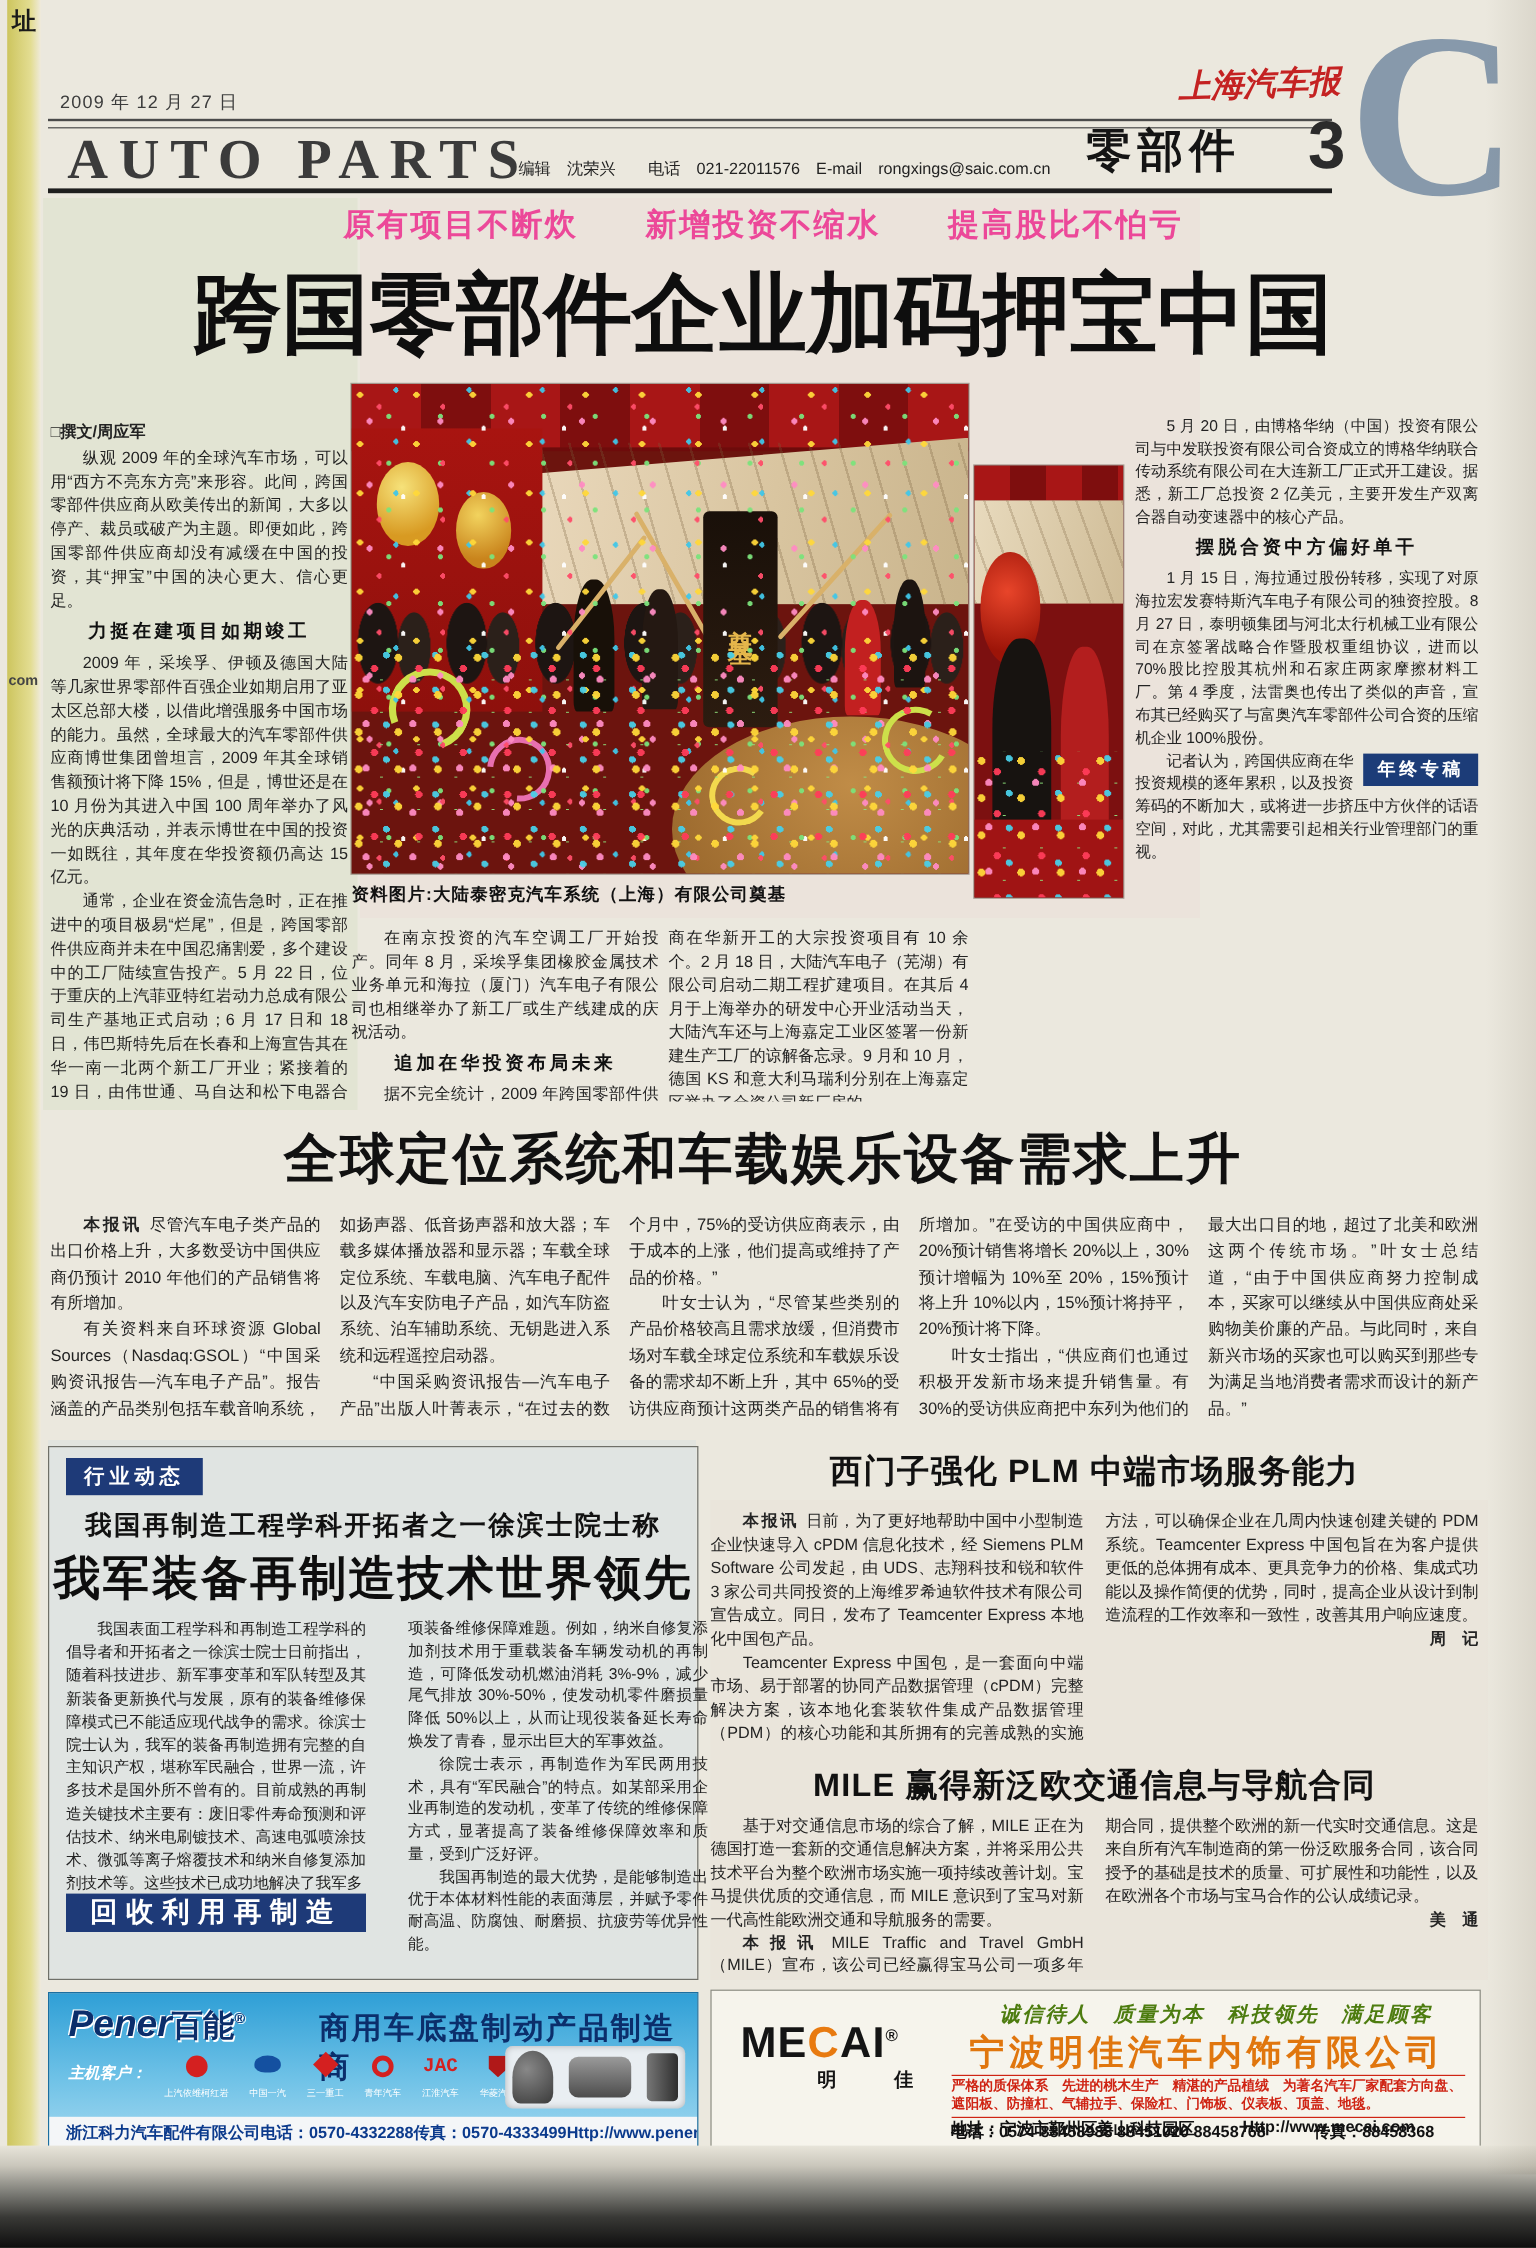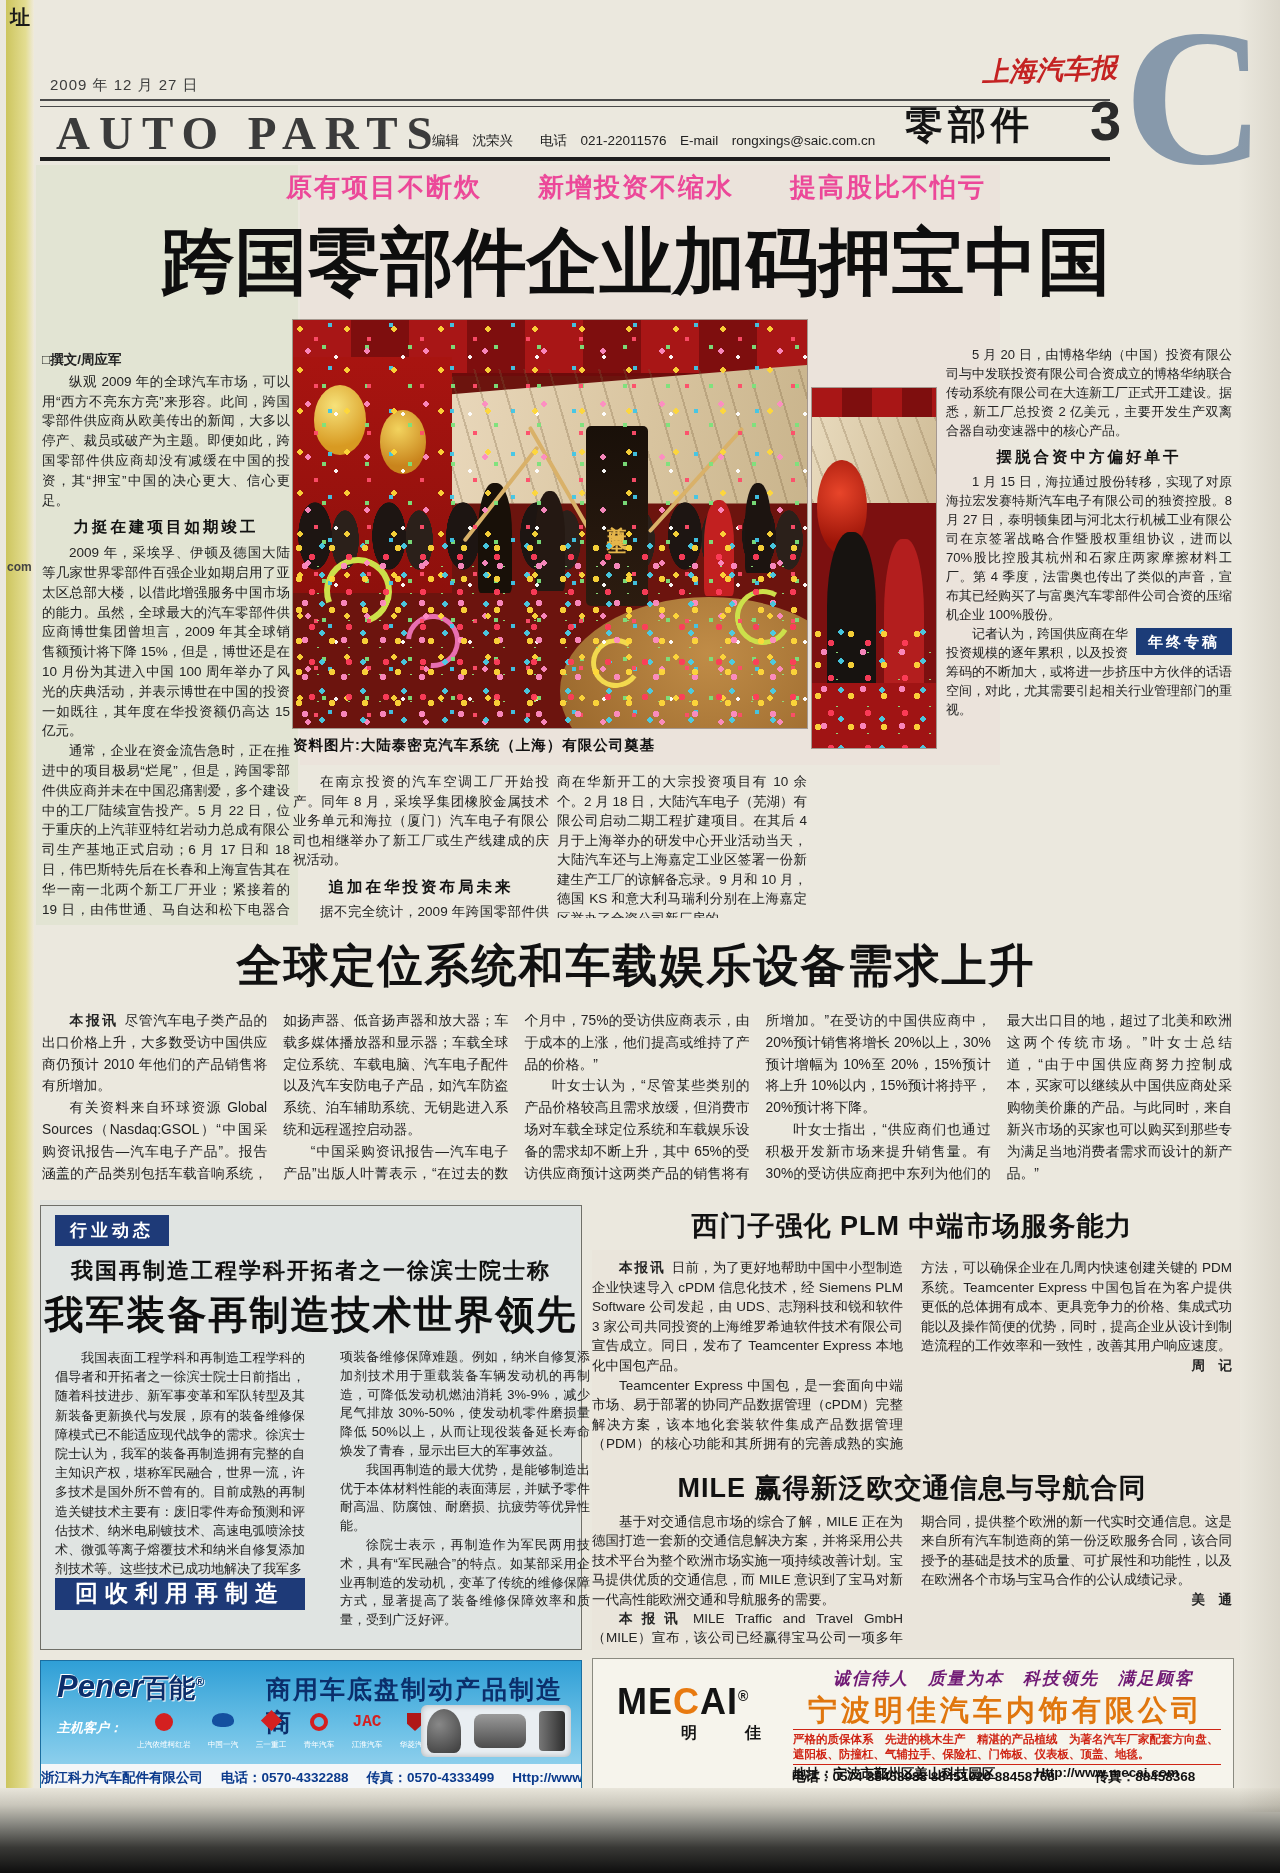--- a/index.html
+++ b/index.html
@@ -111,30 +111,30 @@
   .cl{display:flex;flex-direction:column;align-items:center;width:56px;}
   .cl .glyph{width:24px;height:24px;display:flex;align-items:flex-start;justify-content:center;
              font-weight:900;font-size:16px;color:#c00;font-family:Liberation Mono, monospace;}
   .cl .name{font-size:8.5px;color:#fff;margin-top:2px;white-space:nowrap;transform:scale(.9);}
   .pener-products{position:absolute;background:#e9eef2;border-radius:6px;display:flex;
                   align-items:center;justify-content:space-around;box-shadow:inset 0 0 6px rgba(0,0,0,.25);}
   .part1{width:34px;height:44px;background:radial-gradient(circle at 35% 35%,#888,#3a3a3a);border-radius:50% 50% 20% 20%;}
   .part2{width:52px;height:34px;background:linear-gradient(180deg,#9a9a9a,#4c4c4c);border-radius:8px;}
   .part3{width:26px;height:40px;background:linear-gradient(90deg,#777,#2e2e2e);border-radius:4px;}
   .pener-strip{position:absolute;left:0;right:0;bottom:0;height:27px;background:#f4f6f8;
-               display:flex;align-items:center;gap:18px;
+               display:flex;align-items:center;padding-left:14px;
                font-weight:bold;font-size:13.5px;color:#0b3a8c;white-space:nowrap;}
 
   .ad-mecai{position:absolute;background:#f6f4ec;border:1.5px solid #8a8a80;overflow:hidden;}
   .mecai-logo{position:absolute;font-weight:900;font-size:36px;color:#141414;letter-spacing:1px;}
   .mecai-logo .cball{color:#e87a10;}
   .mecai-logo sup{font-size:14px;}
   .mecai-sub{position:absolute;font-weight:900;font-size:16px;letter-spacing:16px;color:#141414;}
   .mecai-motto{position:absolute;font-family:"Liberation Serif","DejaVu Serif",serif;font-style:italic;
-               font-weight:bold;font-size:17px;color:#701a75;letter-spacing:2px;}
+               font-weight:bold;font-size:17px;color:#4d7c0f;letter-spacing:2px;}
   .mecai-company{position:absolute;font-weight:900;font-size:29px;color:#e0760e;letter-spacing:4px;}
   .mecai-desc{position:absolute;color:#cf2414;font-size:11.5px;line-height:15px;font-weight:bold;
               border-top:1px solid #cf2414;border-bottom:1px solid #cf2414;padding:2px 0;}
   .mecai-line{position:absolute;font-weight:bold;font-size:13.5px;color:#111;display:flex;gap:40px;white-space:nowrap;}
 </style>
 </head>
 <body>
 
 <div class="stage">
   <div class="paper"></div>
@@ -238,22 +238,22 @@
   <div class="ind-box" style="left:40px;top:1205px;width:540px;height:443px;">
     <div class="ind-label" style="left:14px;top:9px;">行业动态</div>
     <div class="ind-kicker" style="top:50px;">我国再制造工程学科开拓者之一徐滨士院士称</div>
     <div class="ind-headline" style="top:82px;">我军装备再制造技术世界领先</div>
     <div class="col" style="left:14px;top:142px;width:250px;height:292px;font-size:13px;line-height:19.2px;">
       <p>我国表面工程学科和再制造工程学科的倡导者和开拓者之一徐滨士院士日前指出，随着科技进步、新军事变革和军队转型及其新装备更新换代与发展，原有的装备维修保障模式已不能适应现代战争的需求。徐滨士院士认为，我军的装备再制造拥有完整的自主知识产权，堪称军民融合，世界一流，许多技术是国外所不曾有的。目前成熟的再制造关键技术主要有：废旧零件寿命预测和评估技术、纳米电刷镀技术、高速电弧喷涂技术、微弧等离子熔覆技术和纳米自修复添加剂技术等。这些技术已成功地解决了我军多</p>
       <p class="navybox">回收利用再制造</p>
     </div>
     <div class="col" style="left:276px;top:142px;width:250px;height:292px;font-size:13px;line-height:18.8px;margin-left:23px;">
       <p style="text-indent:0;">项装备维修保障难题。例如，纳米自修复添加剂技术用于重载装备车辆发动机的再制造，可降低发动机燃油消耗 3%-9%，减少尾气排放 30%-50%，使发动机零件磨损量降低 50%以上，从而让现役装备延长寿命焕发了青春，显示出巨大的军事效益。</p>
+      <p>徐院士表示，再制造作为军民两用技术，具有“军民融合”的特点。如某部采用企业再制造的发动机，变革了传统的维修保障方式，显著提高了装备维修保障效率和质量，受到广泛好评。</p>
       <p>我国再制造的最大优势，是能够制造出优于本体材料性能的表面薄层，并赋予零件耐高温、防腐蚀、耐磨损、抗疲劳等优异性能。</p>
-      <p>徐院士表示，再制造作为军民两用技术，具有“军民融合”的特点。如某部采用企业再制造的发动机，变革了传统的维修保障方式，显著提高了装备维修保障效率和质量，受到广泛好评。</p>
     </div>
   </div>
 
   <div class="headline3" style="left:592px;top:1208px;width:640px;">西门子强化 PLM 中端市场服务能力</div>
   <div class="col cols2" style="left:592px;top:1258px;width:640px;height:196px;font-size:13.5px;line-height:19.6px;">
     <p><b class="lede">本报讯</b><span>日前，为了更好地帮助中国中小型制造企业快速导入 cPDM 信息化技术，经 Siemens PLM Software 公司发起，由 UDS、志翔科技和锐和软件 3 家公司共同投资的上海维罗希迪软件技术有限公司宣告成立。同日，发布了 Teamcenter Express 本地化中国包产品。</span></p>
     <p>Teamcenter Express 中国包，是一套面向中端市场、易于部署的协同产品数据管理（cPDM）完整解决方案，该本地化套装软件集成产品数据管理（PDM）的核心功能和其所拥有的完善成熟的实施方法，可以确保企业在几周内快速创建关键的 PDM 系统。Teamcenter Express 中国包旨在为客户提供更低的总体拥有成本、更具竞争力的价格、集成式功能以及操作简便的优势，同时，提高企业从设计到制造流程的工作效率和一致性，改善其用户响应速度。</p>
     <p style="text-indent:0;">
         <span class="byline-end">周　记</span>
       </p>

